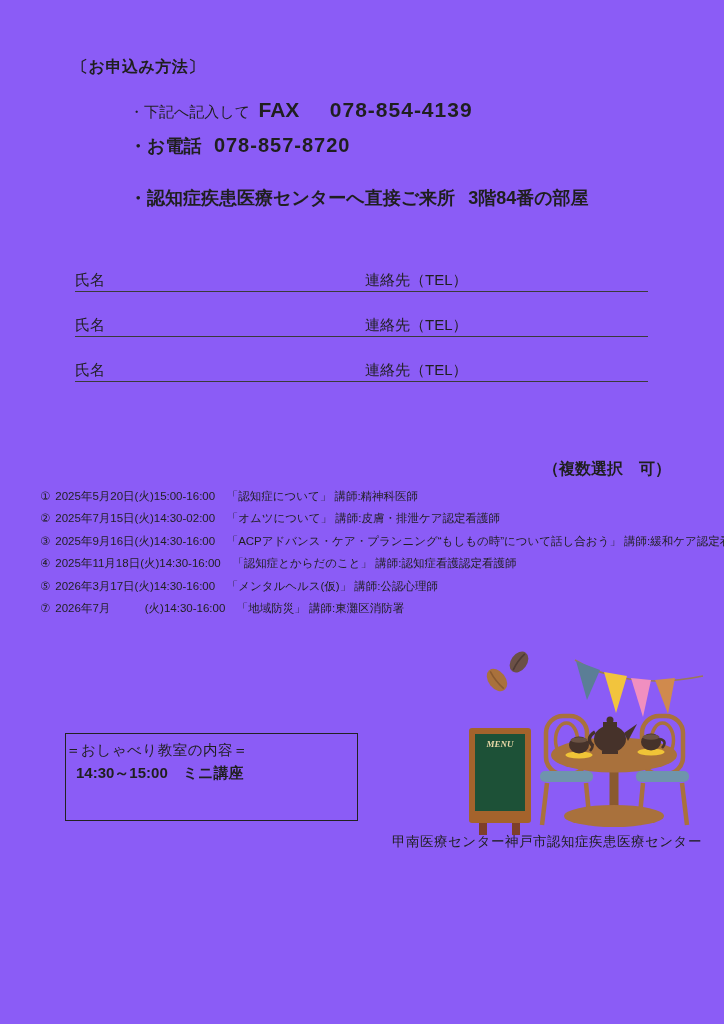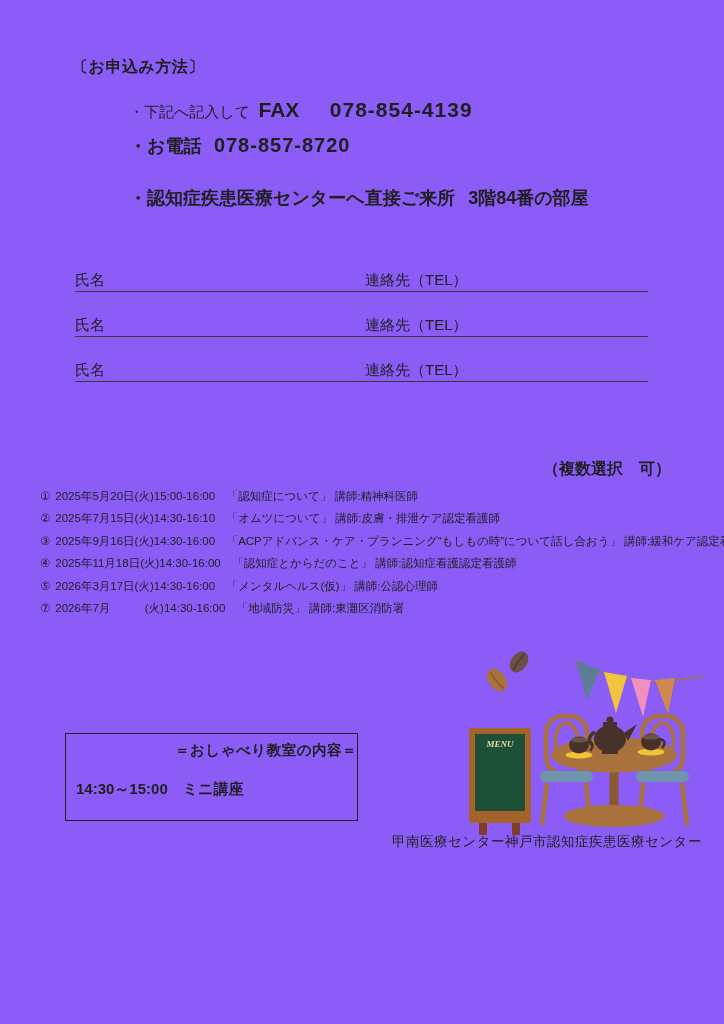--- a/index.html
+++ b/index.html
@@ -33,22 +33,22 @@
   .question { left:40px; top:438px; white-space:nowrap; font-size:17px; font-weight:500; }
   .q-bold { font-weight:700; }
   .multi-note { left:543px; top:459px; font-size:16px; font-weight:600; white-space:nowrap; }
 
   .sessions { left:40px; top:485px; width:660px; }
   .session { font-size:11.5px; line-height:22.4px; white-space:nowrap; font-weight:500; }
   .s-num { margin-right:5px; }
 
   .content-box { left:65px; top:733px; width:293px; height:88px;
                  border:1.6px solid #222; padding-top:7px; }
-  .box-title { text-align:right; font-size:14.5px; font-weight:700; letter-spacing:0.5px; }
-  .box-line { margin-left:10px; margin-top:20px; font-size:15px; font-weight:700; white-space:nowrap; }
+  .box-title { text-align:left; font-size:14.5px; font-weight:400; letter-spacing:0.5px; }
+  .box-line { margin-left:10px; margin-top:4px; font-size:15px; font-weight:700; white-space:nowrap; }
 
   .footer-text { left:392px; top:833px; font-size:13.5px; font-weight:500; letter-spacing:0.5px; white-space:nowrap; }
 
   .illustration { left:455px; top:643px; width:250px; height:196px; }
 
   
   .flag-blue   { fill:var(--flag_blue); }
   .flag-yellow { fill:var(--flag_yellow); }
   .flag-pink   { fill:var(--flag_pink); }
   .flag-orange { fill:var(--flag_orange); }
@@ -104,21 +104,21 @@
   </div>
   <div class="form-row" style="top:360px;">
     <span class="row-label">氏名</span>
     <span class="row-label tel">連絡先（TEL）</span>
   </div>
 
   <div class="abs multi-note">（複数選択　可）</div>
 
   <div class="abs sessions">
     <div class="session"><span class="s-num">①</span><span>2025年5月20日(火)15:00-16:00　「認知症について」 講師:精神科医師</span></div>
-    <div class="session"><span class="s-num">②</span><span>2025年7月15日(火)14:30-16:10　「オムツについて」 講師:皮膚・排泄ケア認定看護師</span></div>
+    <div class="session"><span class="s-num">②</span><span>2025年7月15日(火)14:30-02:00　「オムツについて」 講師:皮膚・排泄ケア認定看護師</span></div>
     <div class="session"><span class="s-num">③</span><span>2025年9月16日(火)14:30-16:00　「ACPアドバンス・ケア・プランニング“もしもの時”について話し合おう」 講師:緩和ケア認定看護師</span></div>
     <div class="session"><span class="s-num">④</span><span>2025年11月18日(火)14:30-16:00　「認知症とからだのこと」 講師:認知症看護認定看護師</span></div>
     <div class="session"><span class="s-num">⑤</span><span>2026年3月17日(火)14:30-16:00　「メンタルヘルス(仮)」 講師:公認心理師</span></div>
     <div class="session"><span class="s-num">⑦</span><span>2026年7月　　　(火)14:30-16:00　「地域防災」 講師:東灘区消防署</span></div>
   </div>
 
   <div class="abs content-box">
     <div class="box-title">＝おしゃべり教室の内容＝</div>
     <div class="box-line">14:30～15:00　ミニ講座</div>
   </div>

